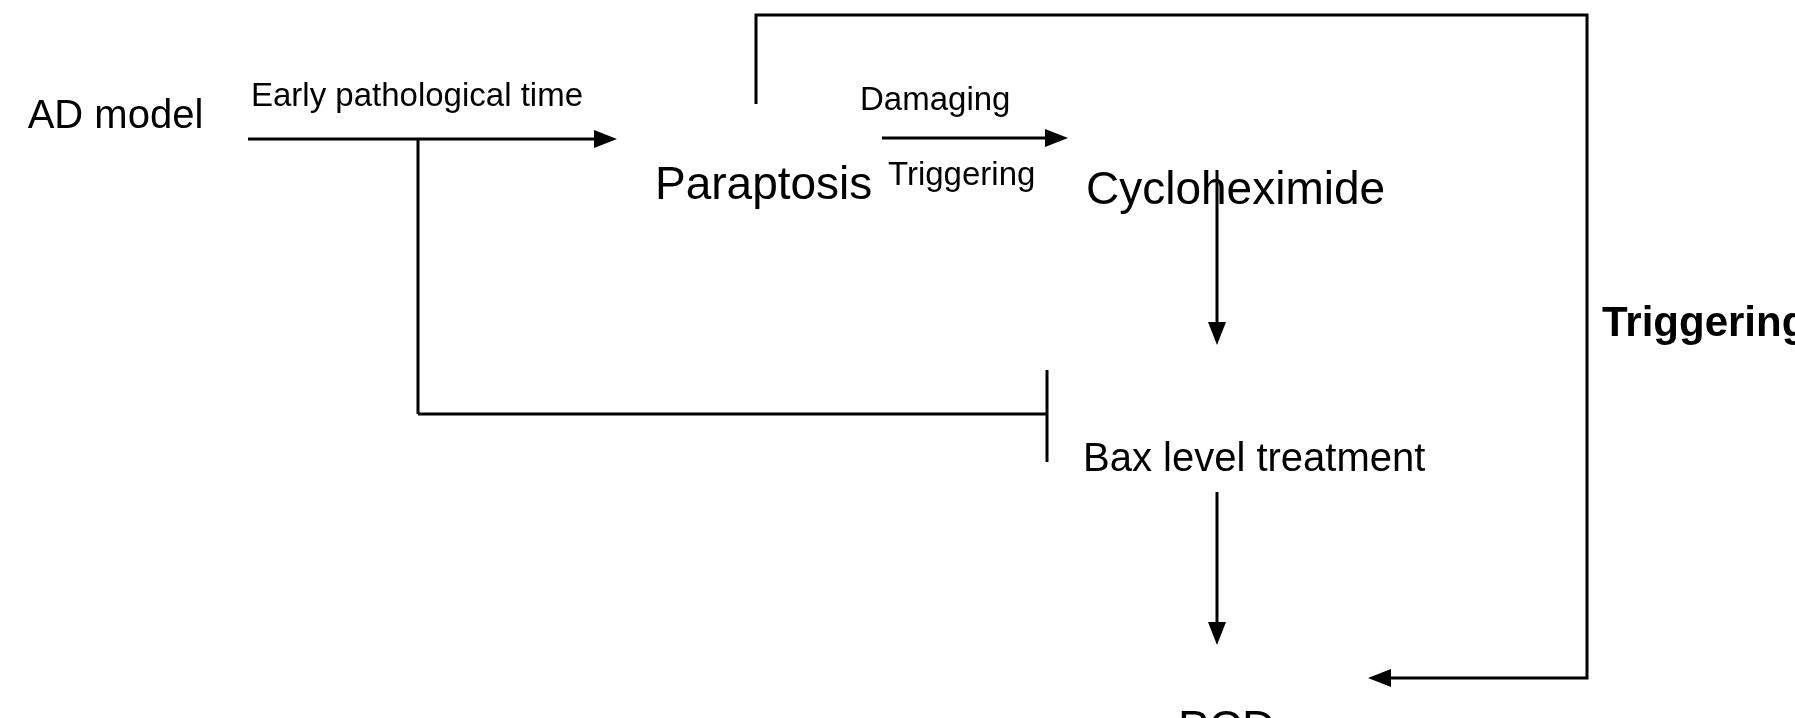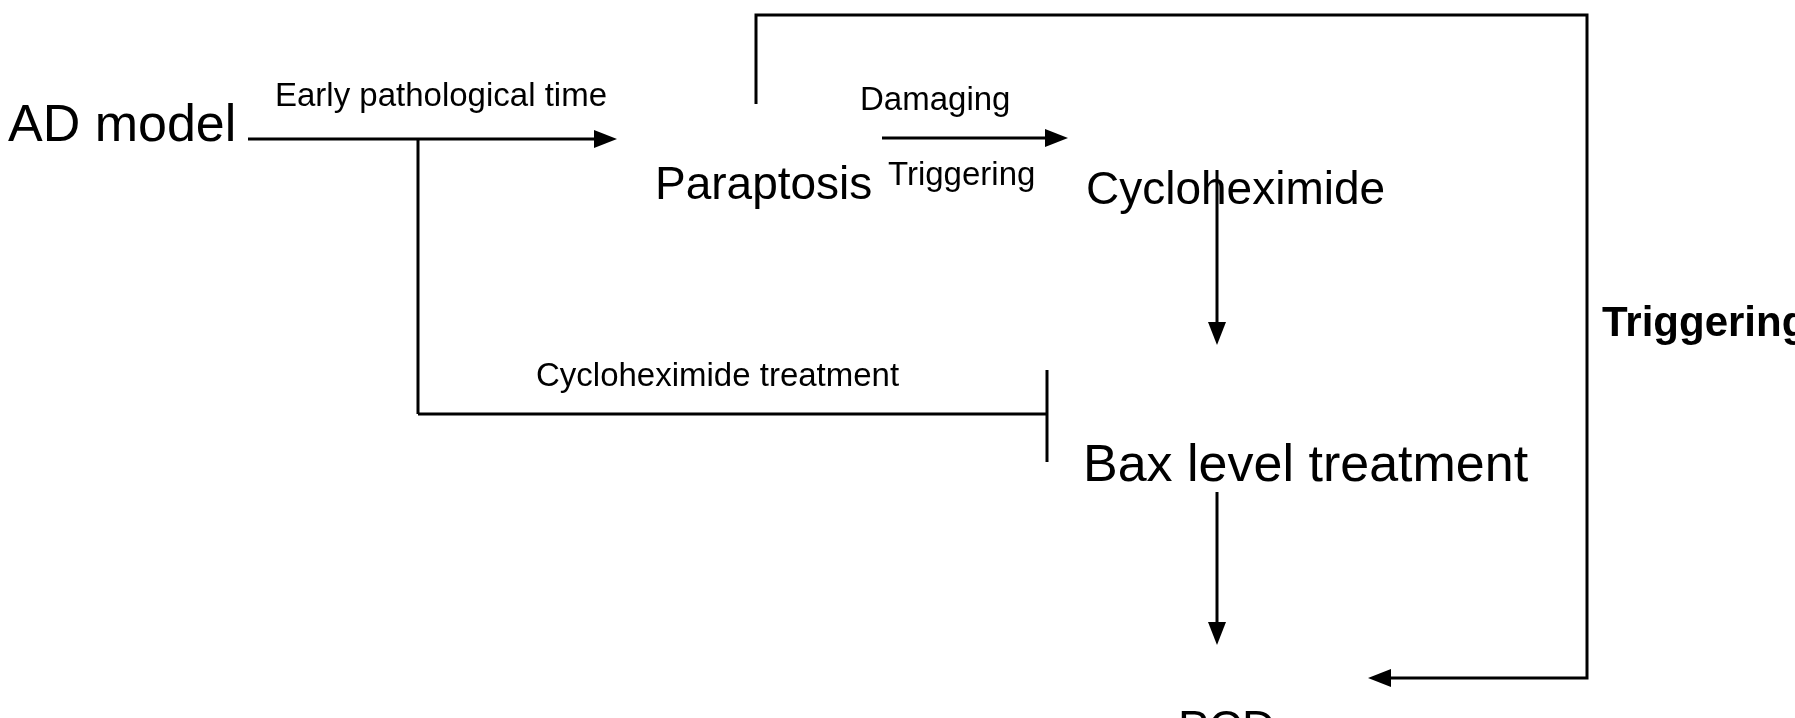--- a/index.html
+++ b/index.html
@@ -31,21 +31,21 @@
   #connector-layer .head {
     fill: var(--fg, #000000);
     stroke: none;
   }
   .label {
     position: absolute;
     white-space: nowrap;
     line-height: 1.15;
   }
   .node-big { font-size: 46px; margin-top: 45px; }
-  .node-med { font-size: 52px; }
+  .node-med { font-size: 40px; }
   .edge-label { font-size: 33px; }
   .edge-label-bold { font-size: 42px; font-weight: bold; }
   .center { text-align: center; }
   #ad-model-block { line-height: 1.5; }
 </style>
 </head>
 <body>
 
 <div id="canvas" style="--fg: #000000; --bg: #ffffff;">
 
@@ -78,23 +78,22 @@
 
   <div class="label node-big" style="left:655px; top:112px;">Paraptosis</div>
 
   <div class="label node-big" style="left:1086px; top:117px;">Cycloheximide</div>
 
 
   <div class="label node-med" style="left:1083px; top:434px;">Bax level treatment</div>
 
   <div class="label node-big" style="left:1178px; top:656px;">PCD</div>
 
-  <div class="label edge-label" style="left:251px; top:76px;margin-left:24px;">Early pathological time</div>
+  <div class="label edge-label" style="left:251px; top:76px;">Early pathological time</div>
 
   <div class="label edge-label" style="left:860px; top:80px;">Damaging</div>
 
   <div class="label edge-label" style="left:888px; top:155px;">Triggering</div>
 
-  <div class="label edge-label" style="left:536px; top:356px;">Cycloheximide treatment</div>
 
   <div class="label edge-label-bold" style="left:1602px; top:298px;">Triggering</div>
 
 </div>
 
 </body></html>

